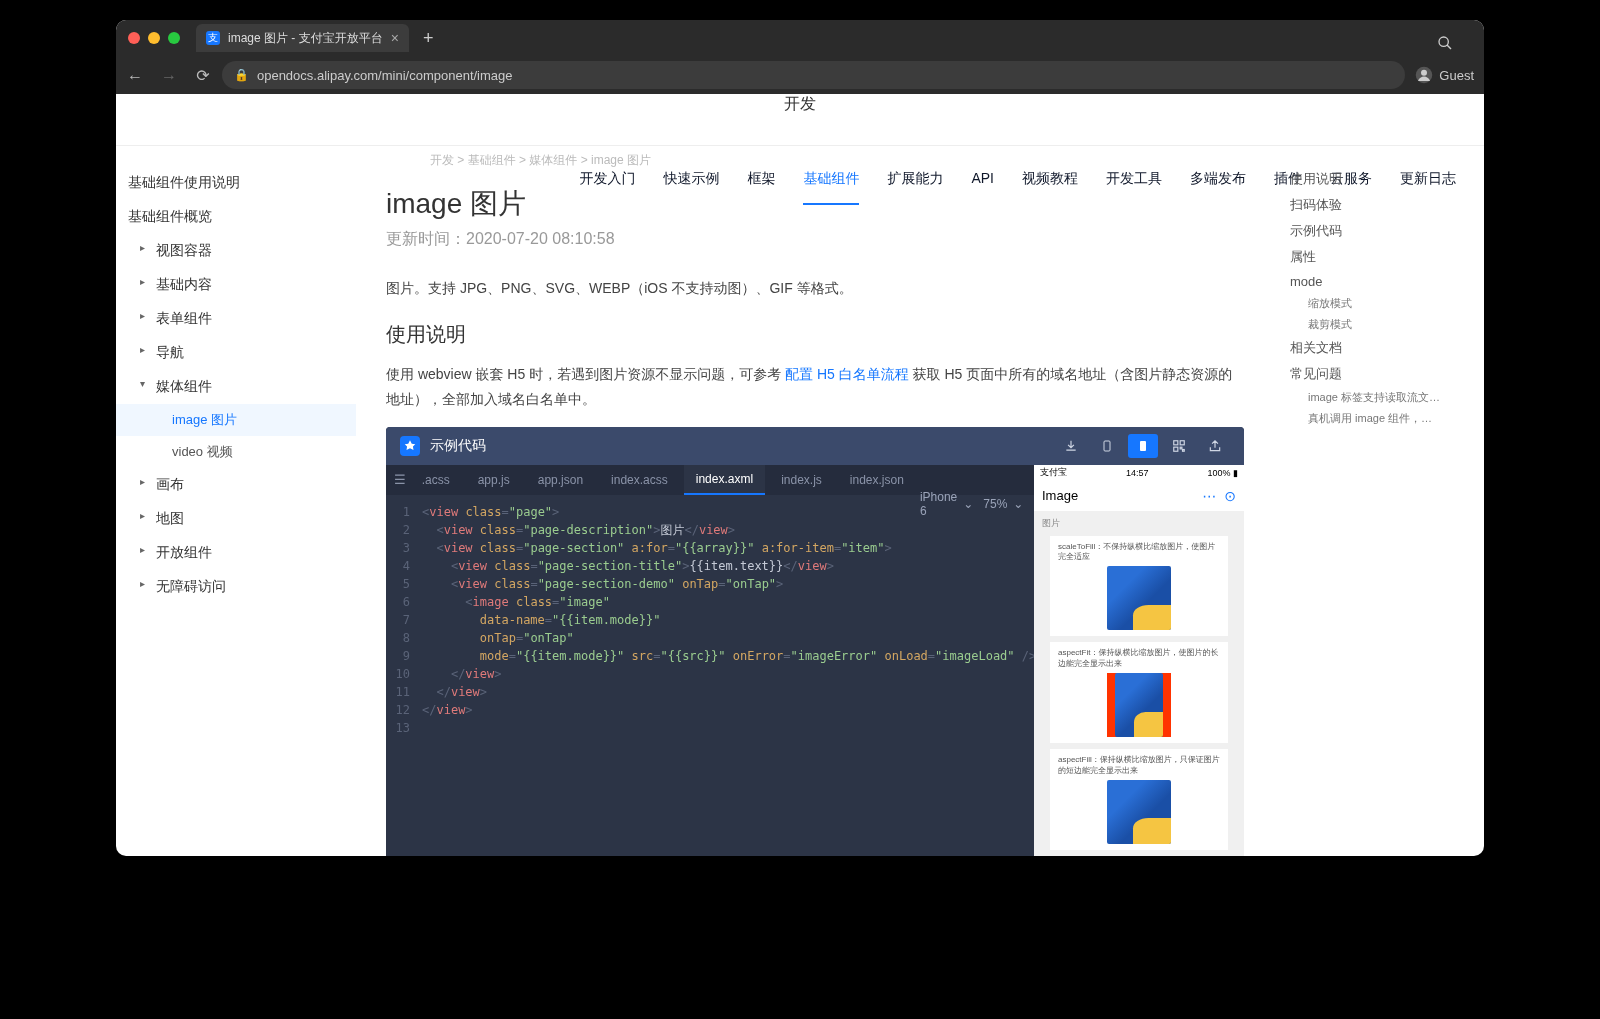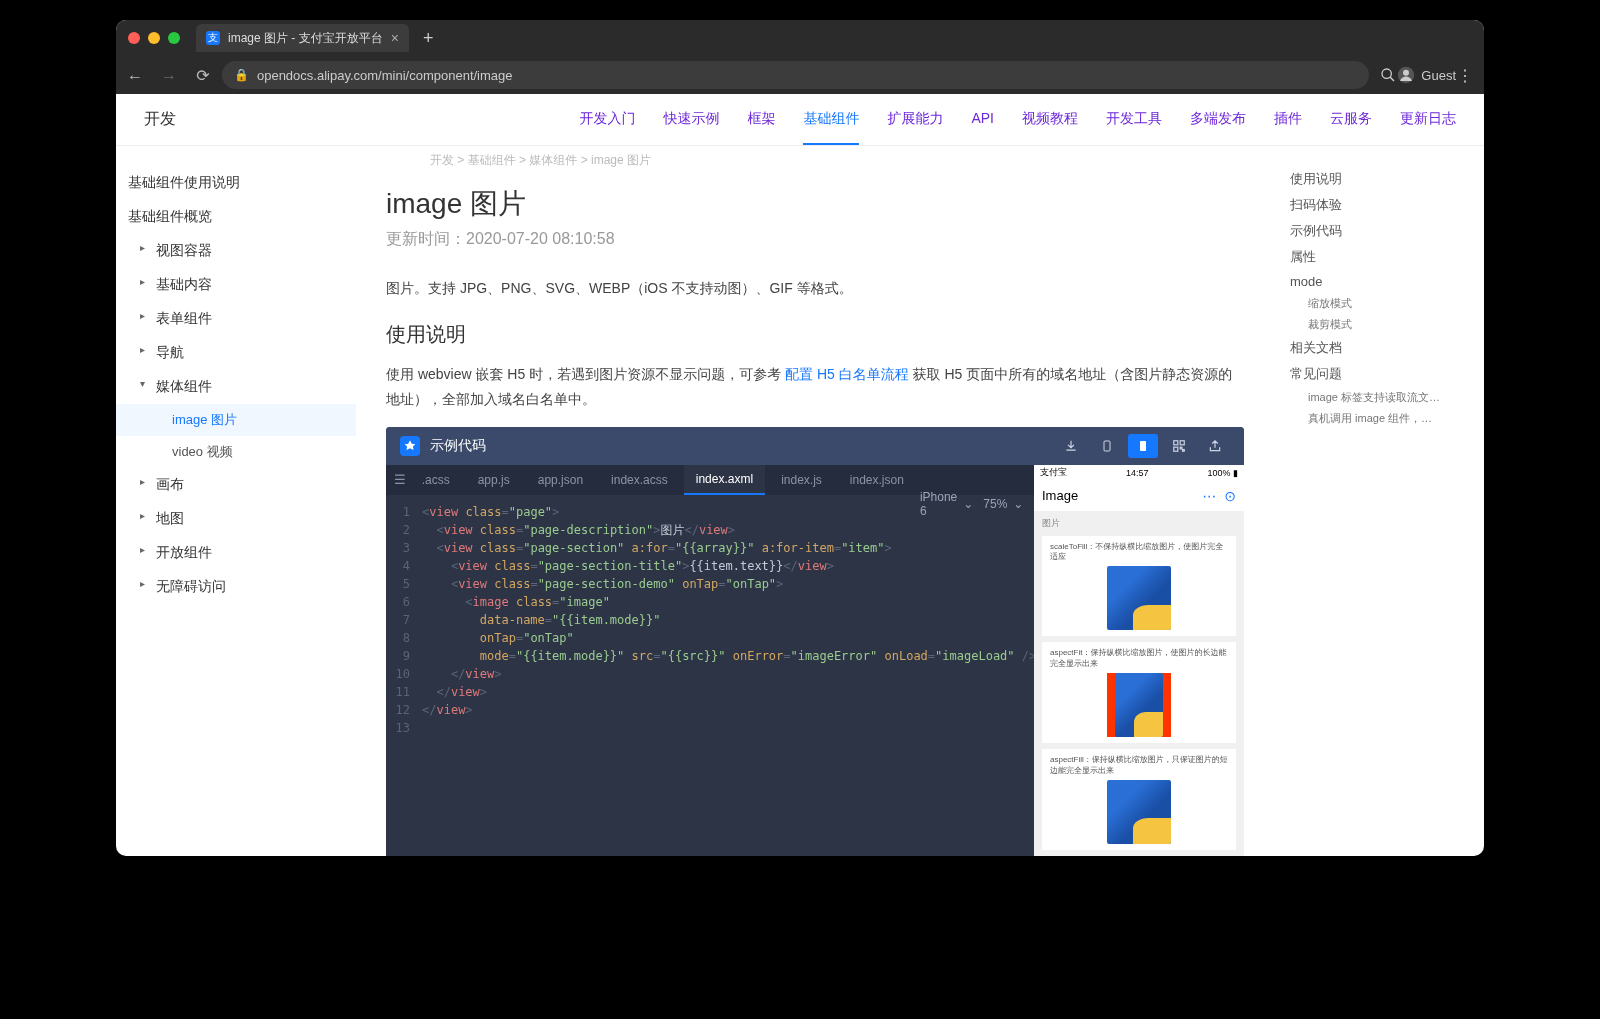--- a/index.html
+++ b/index.html
@@ -14,27 +14,27 @@
   .tab { background:#3c3c3c; color:#ddd; height:28px; display:flex; align-items:center; padding:0 10px; border-radius:6px 6px 0 0; font-size:12px; gap:8px; max-width:240px; }
   .tab-favicon { width:14px; height:14px; background:#1677ff; border-radius:3px; display:flex; align-items:center; justify-content:center; color:#fff; font-size:10px; }
   .tab-title { white-space:nowrap; overflow:hidden; text-overflow:ellipsis; flex:1; }
   .tab-close { color:#aaa; font-size:14px; }
   .new-tab { color:#ccc; font-size:18px; padding:0 6px; }
   .chrome-toolbar { height: 38px; display:flex; align-items:center; padding:0 10px; gap:10px; }
   .chrome-nav { display:flex; gap:16px; color:#bbb; }
   .chrome-icon { width:18px; height:18px; display:flex; align-items:center; justify-content:center; font-size:16px; }
   .addr { flex:1; background:#3c3c3c; height:28px; border-radius:14px; display:flex; align-items:center; padding:0 12px; gap:8px; color:#ccc; font-size:13px; }
   .addr .lock { font-size:12px; }
-  .chrome-right { display:flex; align-items:center; color:#ccc; }
+  .chrome-right { display:flex; align-items:center; gap:14px; color:#ccc;flex-direction:column; }
   .guest { display:flex; align-items:center; gap:6px; font-size:13px; }
   
-  .page-header { height:52px; border-bottom:1px solid #eee; display:flex; align-items:center; padding:0 28px; gap:40px; background:#fff; }
+  .page-header { height:52px; border-bottom:1px solid #eee; display:flex; align-items:center; padding:0 28px; gap:40px; background:#fff;flex-direction:column; }
   .page-logo { font-size:16px; font-weight:500; color:#333; }
   .page-nav { margin-left:auto; display:flex; gap:28px; }
-  .page-nav-item { font-size:14px; color:#6d28d9; padding:15px 0; cursor:pointer; }
+  .page-nav-item { font-size:14px; color:#0f172a; padding:15px 0; cursor:pointer; }
   .page-nav-item.active { color:#1677ff; border-bottom:2px solid #1677ff; }
   
   .main { flex:1; display:flex; overflow:hidden; }
   .sidebar { width:240px; padding:20px 0; overflow-y:auto; font-size:14px; }
   .side-item { padding:8px 18px 8px 40px; color:#333; cursor:pointer; position:relative; }
   .side-item.top { padding-left:12px; font-weight:500; }
   .side-item.expandable::before { content:'▸'; position:absolute; left:24px; font-size:10px; color:#666; }
   .side-item.expanded::before { content:'▾'; }
   .side-sub { padding:7px 18px 7px 56px; color:#555; font-size:13px; cursor:pointer; }
   .side-sub.active { color:#1677ff; background:#f0f7ff; }
@@ -67,21 +67,21 @@
   .tag-n { color:#e07a7a; }
   .attr { color:#d4a762; }
   .str { color:#9acc8f; }
   .txt { color:#c5cad6; }
   
   .sim { width:210px; background:#f0f0f0; display:flex; flex-direction:column; font-size:10px; }
   .sim-status { background:#fff; height:16px; display:flex; align-items:center; padding:0 6px; justify-content:space-between; font-size:9px; }
   .sim-nav { background:#fff; height:30px; display:flex; align-items:center; padding:0 8px; justify-content:space-between; font-size:13px; font-weight:500; }
   .sim-nav-icons { display:flex; gap:8px; color:#1677ff; font-size:14px; }
   .sim-sec-title { font-size:9px; color:#888; padding:6px 8px; }
-  .sim-card { background:#fff; margin:0 8px 6px; padding:6px 8px; }
+  .sim-card { background:#fff; margin:0 16px 6px; padding:6px 8px; }
   .sim-card-t { font-size:8px; color:#555; line-height:1.3; margin-bottom:4px; }
   .sim-img { width:64px; height:64px; margin:0 auto; display:block; }
   .sim-img-wrap { display:flex; justify-content:center; }
   .sim-img.fit { width:48px; }
   .fit-bg { background:#f30; width:64px; height:64px; display:flex; justify-content:center; margin:0 auto; }
   .sim-foto { background:linear-gradient(135deg,#2a6fd6 30%,#1a4fa6 60%); border-radius:2px; position:relative; overflow:hidden; }
   .sim-foto::after { content:''; position:absolute; bottom:0; right:0; width:60%; height:40%; background:#f5c542; border-radius:40% 0 0 0; }
   
   .toc { width:210px; padding:20px 16px; font-size:13px; color:#555; }
   .toc-item { padding:4px 0; cursor:pointer; }

